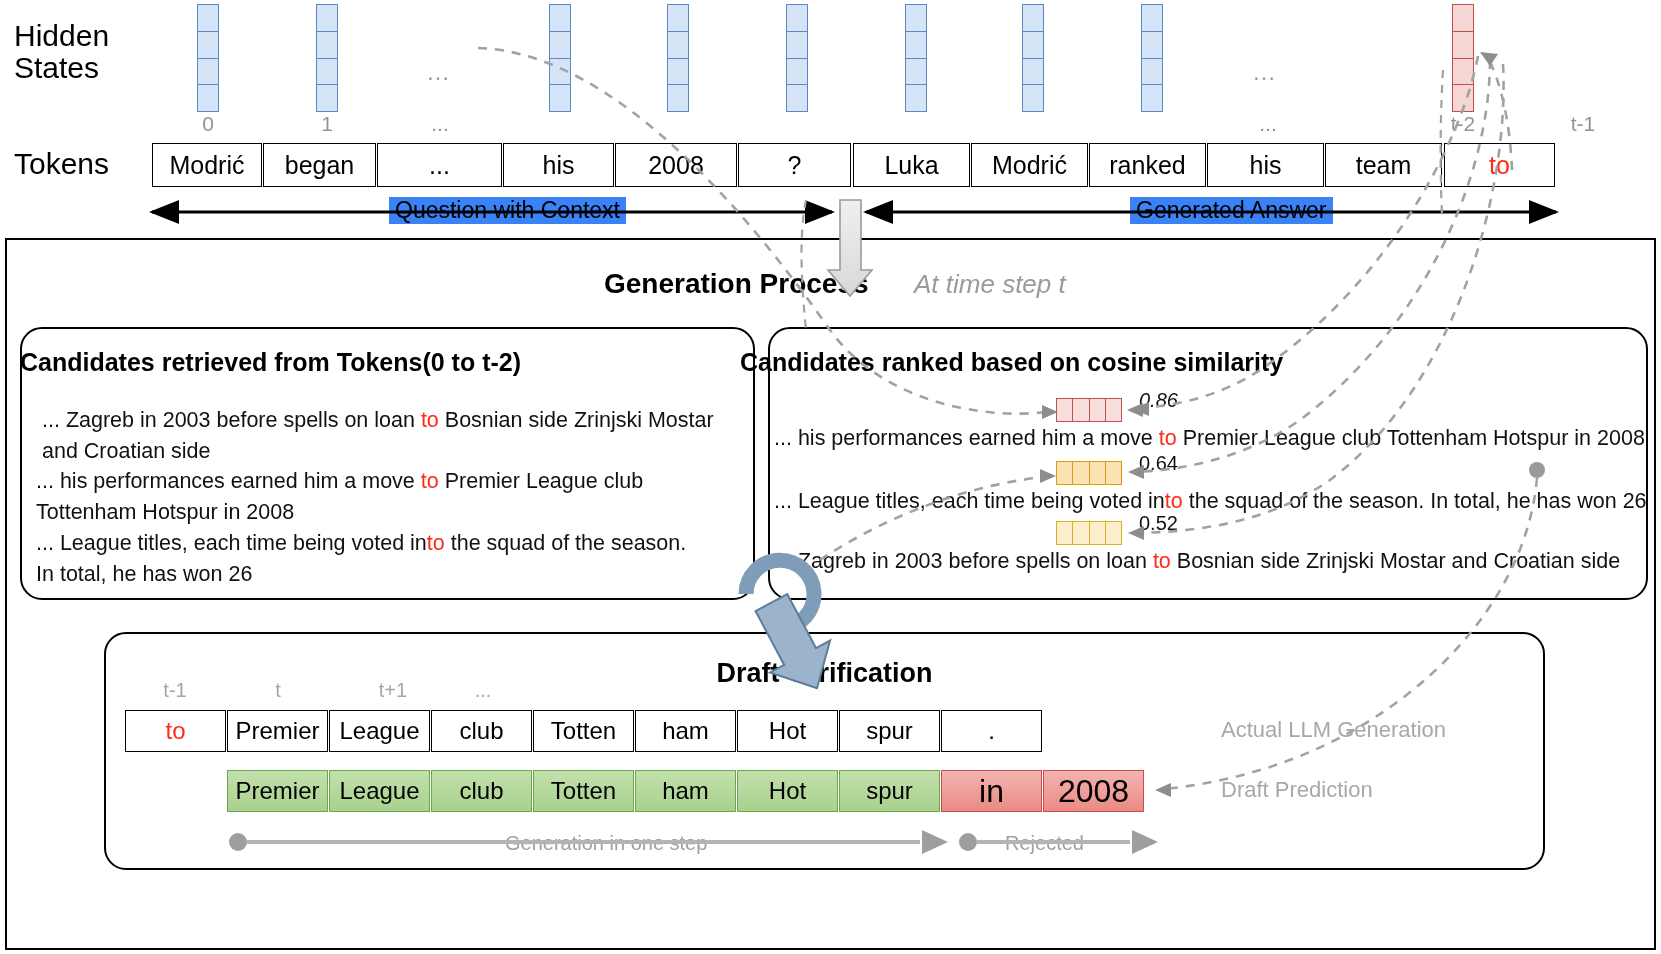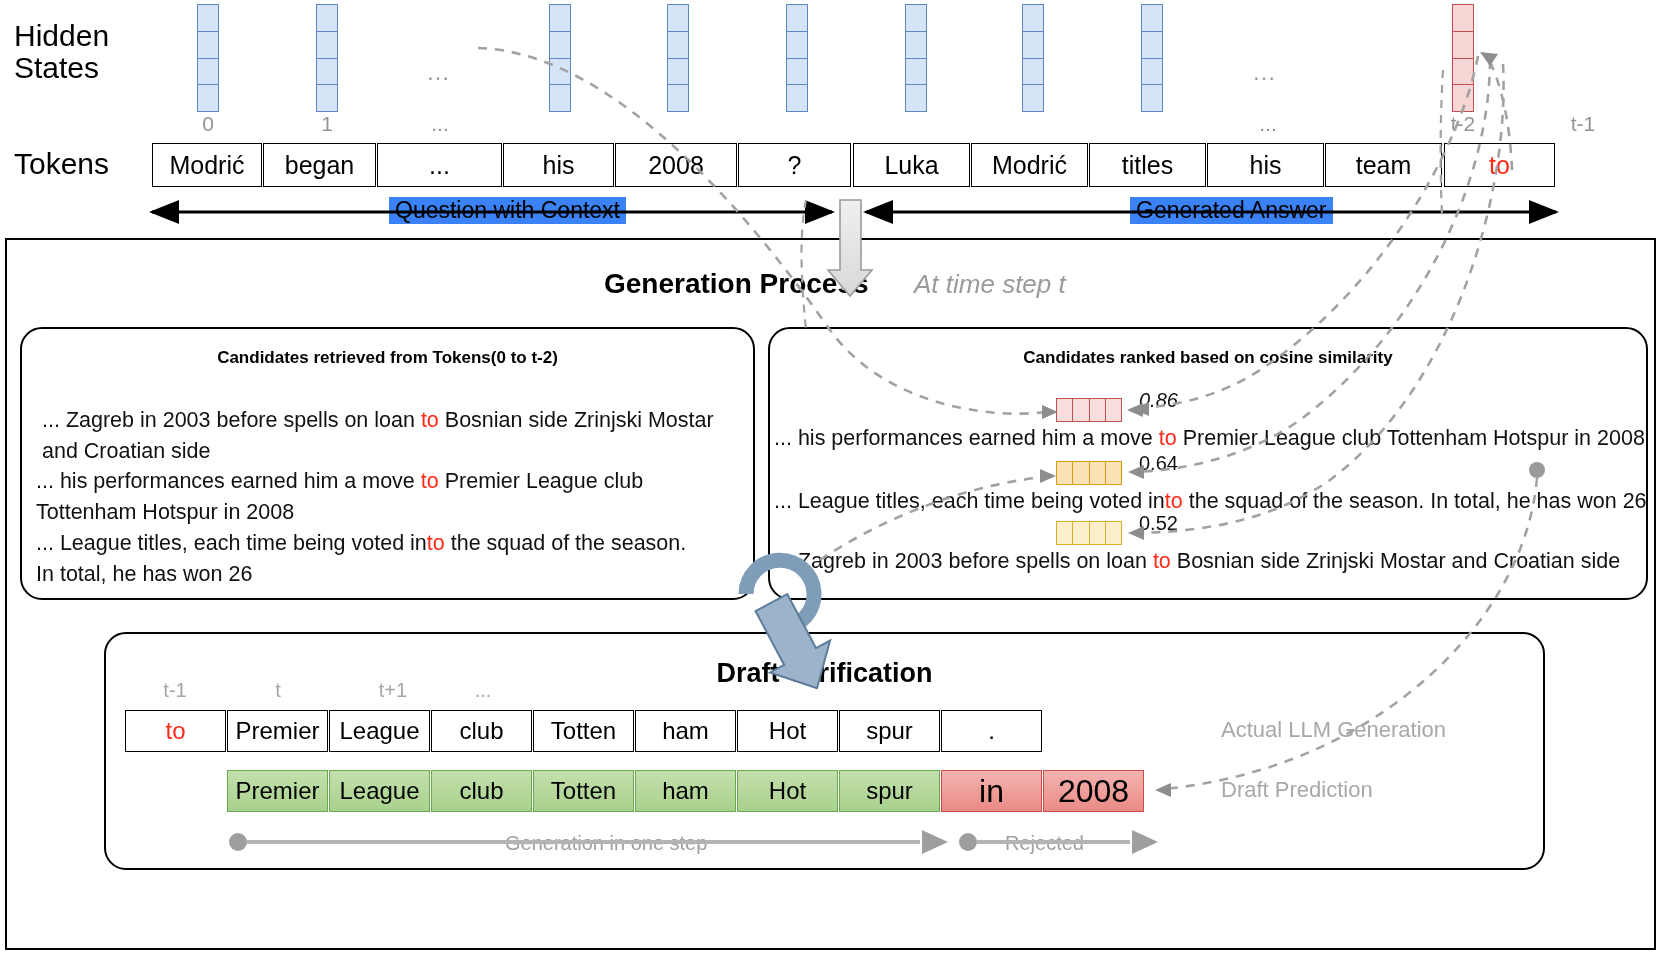--- a/index.html
+++ b/index.html
@@ -23,21 +23,21 @@
   .tokbox{position:absolute;height:44px;border:1.6px solid #000;background:#fff;
           display:flex;align-items:center;justify-content:center;font-size:25px;color:#000;box-sizing:border-box;}
   .tokbox.red{color:#ff2a18;}
 
   .rng-label{position:absolute;font-size:23px;color:#000;background:#3b82f6;padding:0 6px;}
 
   
   .outer{position:absolute;border:2.2px solid #000;box-sizing:border-box;background:#fff;}
   .rbox{position:absolute;border:2.2px solid #000;border-radius:22px;box-sizing:border-box;background:#fff;}
 
-  .boxtitle{position:absolute;font-size:17px;font-weight:bold;color:#000;text-align:center;}
+  .boxtitle{position:absolute;font-size:25px;font-weight:bold;color:#000;}
   .proc-title{position:absolute;font-size:28px;font-weight:bold;color:#000;}
   .proc-sub{position:absolute;font-size:26px;font-style:italic;color:#9b9b9b;}
 
   .cand{position:absolute;font-size:21.5px;color:#111;line-height:1.42;}
   .cand .hl{color:#ff2a18;}
 
   .score{position:absolute;font-size:20px;color:#111;}
 
   .mini{position:absolute;display:flex;height:24px;width:66px;}
   .mini i{flex:1;border:1.8px solid #c0504d;border-right:none;background:#f7dedc;font-style:normal;}
@@ -138,21 +138,21 @@
   <div class="idx" style="left:1553px;top:112px;width:60px;">t-1</div>
 
   <div class="tokbox" style="left:152px;top:143px;width:110px;">Modrić</div>
   <div class="tokbox" style="left:263px;top:143px;width:113px;">began</div>
   <div class="tokbox" style="left:377px;top:143px;width:125px;">...</div>
   <div class="tokbox" style="left:503px;top:143px;width:111px;">his</div>
   <div class="tokbox" style="left:615px;top:143px;width:122px;">2008</div>
   <div class="tokbox" style="left:738px;top:143px;width:113px;">?</div>
   <div class="tokbox" style="left:853px;top:143px;width:117px;">Luka</div>
   <div class="tokbox" style="left:971px;top:143px;width:117px;">Modrić</div>
-  <div class="tokbox" style="left:1089px;top:143px;width:117px;">titles</div>
+  <div class="tokbox" style="left:1089px;top:143px;width:117px;">ranked</div>
   <div class="tokbox" style="left:1207px;top:143px;width:117px;">his</div>
   <div class="tokbox" style="left:1325px;top:143px;width:117px;">team</div>
   <div class="tokbox red" style="left:1444px;top:143px;width:111px;">to</div>
 
   <div class="outer" style="left:5px;top:238px;width:1651px;height:712px;"></div>
 
   <div class="proc-title" style="left:604px;top:268px;">Generation Process</div>
   <div class="proc-sub" style="left:914px;top:269px;">At time step t</div>
 
   <div class="rbox" style="left:20px;top:327px;width:735px;height:273px;"></div>
@@ -162,21 +162,21 @@
     <span>...  Zagreb in 2003 before spells on loan </span><span class="hl">to</span><span> Bosnian side Zrinjski Mostar and Croatian side</span>
   </div>
   <div class="cand" style="left:36px;top:466px;width:690px;">
     <span>... his performances earned him a move </span><span class="hl">to</span><span> Premier League club Tottenham Hotspur in 2008</span>
   </div>
   <div class="cand" style="left:36px;top:528px;width:660px;">
     <span>... League titles, each time being voted in</span><span class="hl">to</span><span> the squad of the season. In total, he has won 26</span>
   </div>
 
   <div class="rbox" style="left:768px;top:327px;width:880px;height:273px;"></div>
-  <div class="boxtitle" style="left:768px;top:348px;width:880px;">Candidates ranked based on cosine similarity</div>
+  <div class="boxtitle" style="left:740px;top:348px;width:880px;">Candidates ranked based on cosine similarity</div>
 
   <div class="mini" style="left:1056px;top:398px;">
     <i></i>
       <i></i>
       <i></i>
       <i></i>
     </div>
   <div class="score" style="left:1139px;top:389px;font-style:italic;">0.86</div>
   <div class="cand" style="left:774px;top:423px;">
     <span>... his performances earned him a move </span><span class="hl">to</span><span> Premier League club Tottenham Hotspur in 2008</span>

